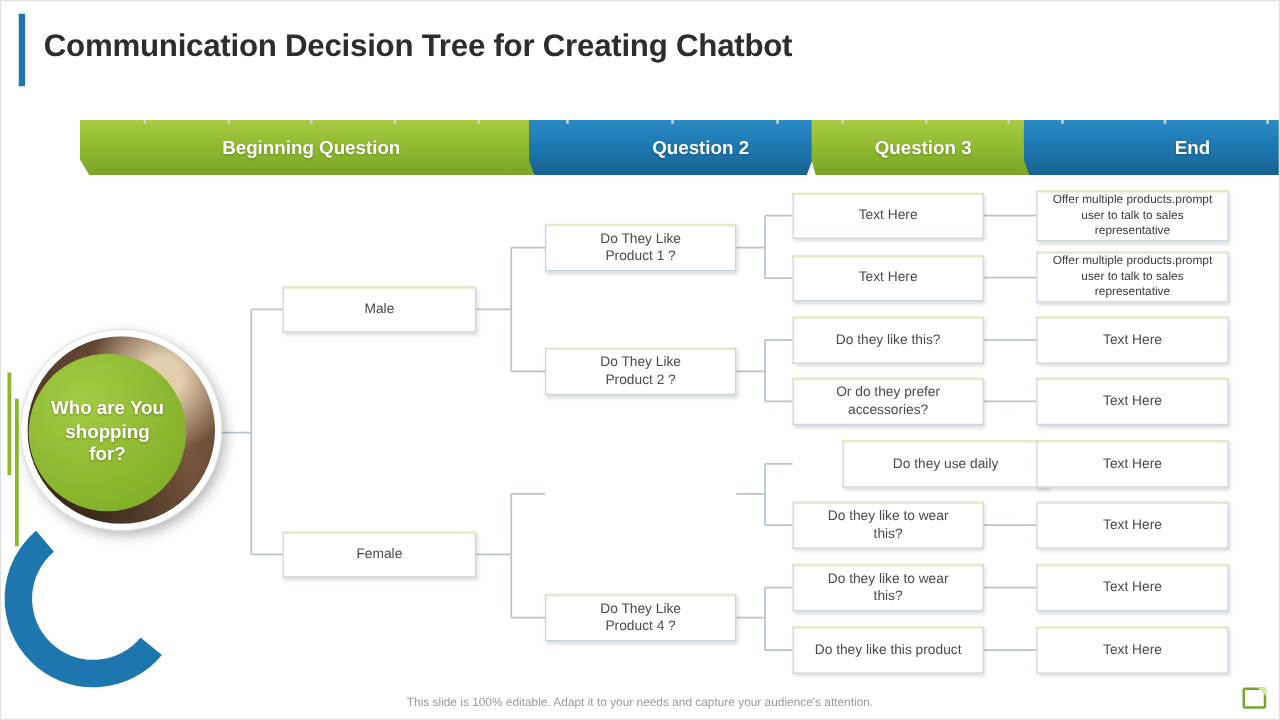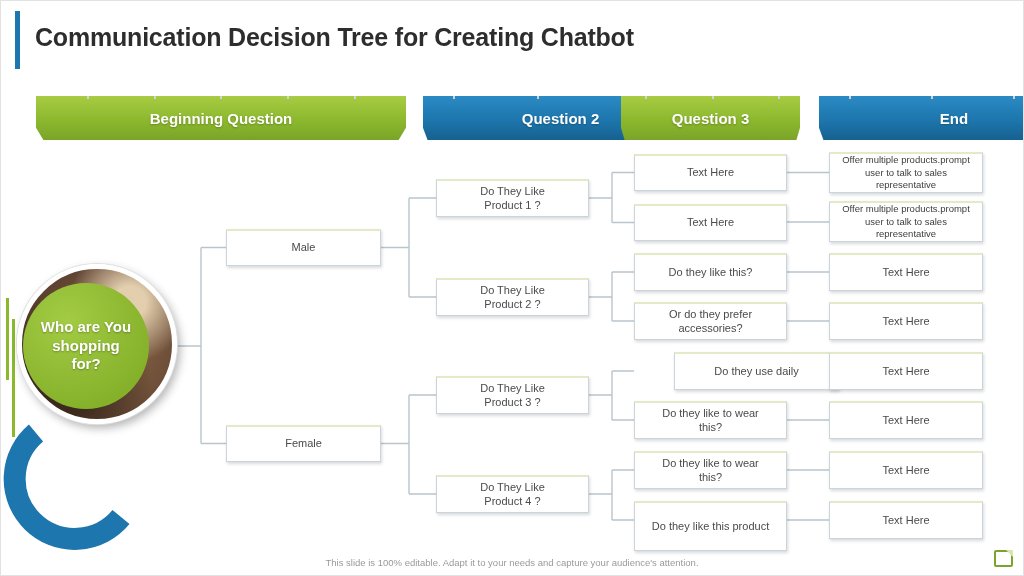--- a/index.html
+++ b/index.html
@@ -10,21 +10,21 @@
   
   .title-accent{position:absolute;left:14px;top:10px;width:5px;height:58px;background:#1d76ad;}
   .title{position:absolute;left:30px;top:18px;margin:4px;font-size:25px;font-weight:800;color:#2d2d2d;letter-spacing:-0.2px;}
   
   .banner{
     position:absolute;height:44px;display:flex;align-items:center;justify-content:center;
     color:#fff;font-weight:bold;font-size:15px;text-shadow:0 1px 2px rgba(0,0,0,.25);
     box-shadow:0 2px 3px rgba(0,0,0,.25);
     clip-path:polygon(0 0,100% 0,100% 72%,98% 100%,2% 100%,0 72%);
   }
-  .banner.green{background:linear-gradient(180deg,#a8cc44 0%,#8cb82e 55%,#7ba428 100%);}
+  .banner.green{background:linear-gradient(180deg,#a8cc44 0%,#8cb82e 55%,#7ba428 100%);margin-left:28px;}
   .banner.blue{background:linear-gradient(180deg,#2b8ac4 0%,#1d76ad 55%,#16618f 100%);padding-left:48px;}
   .pin{position:absolute;top:-14px;width:7px;height:7px;border-radius:50%;background:#fff;border:1px solid #c4c4c4;}
   .pin::after{content:'';position:absolute;top:7px;left:2px;width:2px;height:9px;background:#d2d2d2;}
   
   .node{
     position:absolute;background:#fff;border:1px solid #c9d5dd;border-top:2px solid #e4e9c8;
     box-shadow:1px 2px 3px rgba(0,0,0,.15);
     display:flex;align-items:center;justify-content:center;text-align:center;
     font-size:11px;color:#4a4a4a;box-sizing:border-box;padding:2px 4px;
   }
@@ -122,23 +122,20 @@
   <div class="node" style="left:225px;top:228px;width:155px;height:37px;">
     <span>Male</span>
   </div>
 
   <div class="node mw92" style="left:435px;top:178px;width:153px;height:38px;">
     <span>Do They Like Product 1 ?</span>
   </div>
   <div class="node mw92" style="left:435px;top:277px;width:153px;height:38px;">
     <span>Do They Like Product 2 ?</span>
   </div>
-  <div class="node mw92" style="left:435px;top:375px;width:153px;height:38px;">
-    <span>Do They Like Product 3 ?</span>
-  </div>
   <div class="node mw92" style="left:435px;top:474px;width:153px;height:38px;">
     <span>Do They Like Product 4 ?</span>
   </div>
 
   <div class="node mw118" style="left:633px;top:153px;width:153px;height:37px;">
     <span>Text Here</span>
   </div>
   <div class="node mw118" style="left:633px;top:203px;width:153px;height:37px;">
     <span>Text Here</span>
   </div>
@@ -150,21 +147,21 @@
   </div>
   <div class="node mw118" style="left:633px;top:351px;width:165px;height:38px;margin-left:40px;">
     <span>Do they use daily</span>
   </div>
   <div class="node mw118" style="left:633px;top:400px;width:153px;height:38px;">
     <span>Do they like to wear this?</span>
   </div>
   <div class="node mw118" style="left:633px;top:450px;width:153px;height:38px;">
     <span>Do they like to wear this?</span>
   </div>
-  <div class="node mw118" style="left:633px;top:500px;width:153px;height:50px;">
+  <div class="node mw118" style="left:633px;top:500px;width:153px;height:38px;">
     <span>Do they like this product</span>
   </div>
 
   <div class="node small" style="left:828px;top:151px;width:154px;height:41px;">
     <span>Offer multiple products.prompt user to talk to sales representative</span>
   </div>
   <div class="node small" style="left:828px;top:200px;width:154px;height:41px;">
     <span>Offer multiple products.prompt user to talk to sales representative</span>
   </div>
   <div class="node" style="left:828px;top:252px;width:154px;height:38px;">

